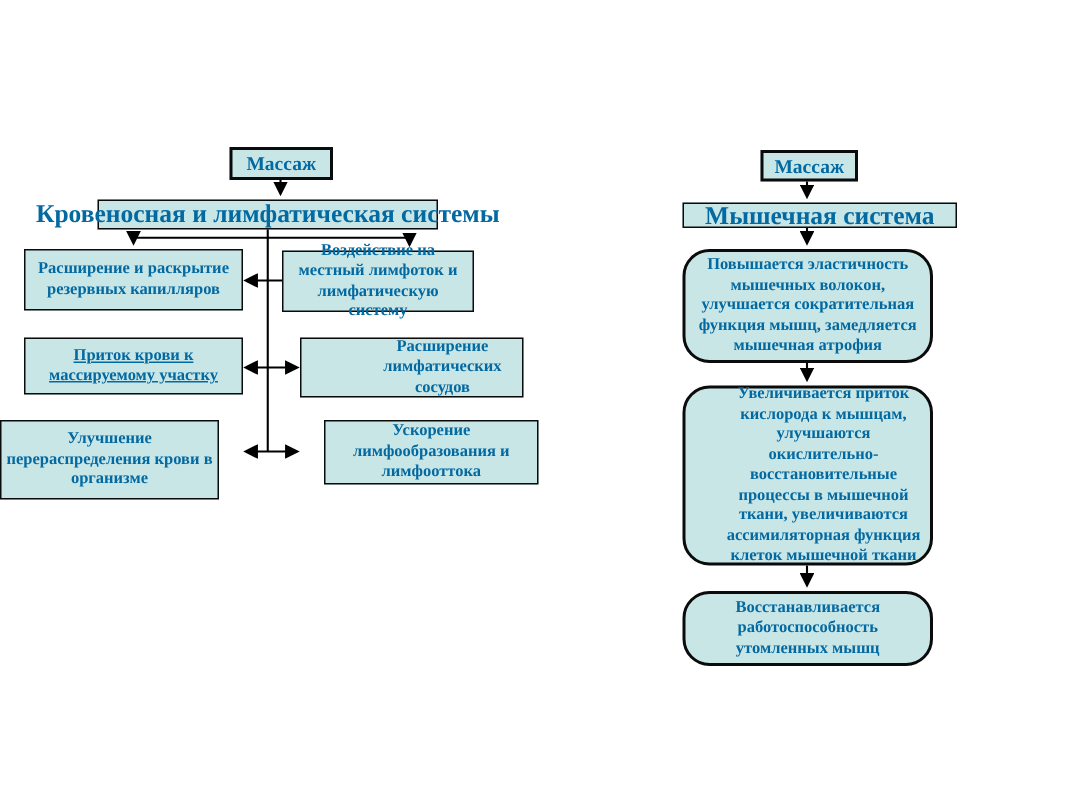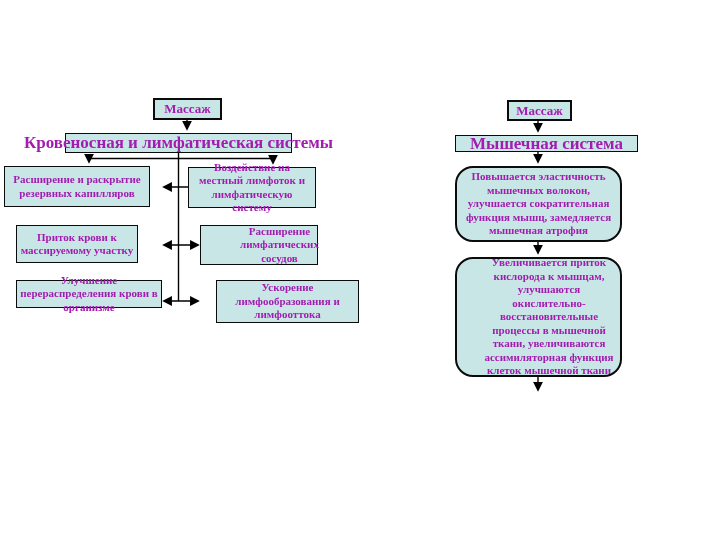--- a/index.html
+++ b/index.html
@@ -8,41 +8,41 @@
     width:720px;height:540px;
     background:#ffffff;
     overflow:hidden;
     font-family:"Liberation Serif","DejaVu Serif",serif;
   }
   .bx{
     position:absolute;
     box-sizing:border-box;
     background:#c9e6e7;
     border:1.5px solid #0b0b0b;
-    color:#a21caf;
+    color:#0369a1;
     font-weight:bold;
     font-size:11px;
     line-height:13.5px;
     display:flex;
     align-items:center;
     justify-content:center;
     text-align:center;
     padding:1px 3px;
   }
   .title-bx{font-size:13px;border-width:2px;}
   .wide-bx{white-space:nowrap;font-size:17px;}
   .thick{border-width:2px;border-radius:18px;}
   
   #massage-left   {left:153px; top:98px;  width:69px;  height:22px;}
   #blood-system   {left:65px;  top:133px; width:227px; height:20px;}
-  #l1             {left:4px;  top:166px; width:146px; height:41px;}
-  #l2             {left:16px;  top:225px; width:122px; height:38px;}
-  #l3             {left:16px;  top:280px; width:146px; height:28px;}
+  #l1             {left:16px;  top:166px; width:146px; height:41px;}
+  #l2             {left:16px;  top:225px; width:146px; height:38px;text-decoration:underline;}
+  #l3             {left:0;  top:280px; width:146px; height:53px;}
   #m1             {left:188px; top:167px; width:128px; height:41px;}
-  #m2             {left:200px; top:225px; width:118px; height:40px;padding-left:44px;}
+  #m2             {left:200px; top:225px; width:149px; height:40px;padding-left:44px;}
   #m3             {left:216px; top:280px; width:143px; height:43px;}
   
   #massage-right  {left:507px; top:100px; width:65px;  height:21px;}
   #muscle-system  {left:455px; top:135px; width:183px; height:17px;}
   #r1             {left:455px; top:166px; width:167px; height:76px;}
   #r2             {left:455px; top:257px; width:167px; height:120px;padding-left:24px;}
   #r3             {left:455px; top:394px; width:167px; height:50px;}
   #connectors{position:absolute;left:0;top:0;}
 </style>
 </head>
@@ -85,14 +85,15 @@
   <div class="bx" id="m1">Воздействие на местный лимфоток и лимфатическую систему</div>
   <div class="bx" id="m2">Расширение лимфатических сосудов</div>
   <div class="bx" id="m3">Ускорение лимфообразования и лимфооттока</div>
 
   <div class="bx title-bx" id="massage-right">Массаж</div>
 
   <div class="bx wide-bx" id="muscle-system">Мышечная система</div>
 
   <div class="bx thick" id="r1">Повышается эластичность мышечных волокон, улучшается сократительная функция мышц, замедляется мышечная атрофия</div>
   <div class="bx thick" id="r2">Увеличивается приток кислорода к мышцам, улучшаются окислительно-восстановительные процессы в мышечной ткани, увеличиваются ассимиляторная функция клеток мышечной ткани</div>
+  <div class="bx thick" id="r3">Восстанавливается работоспособность утомленных мышц</div>
 
 </div>
 
 </body></html>

